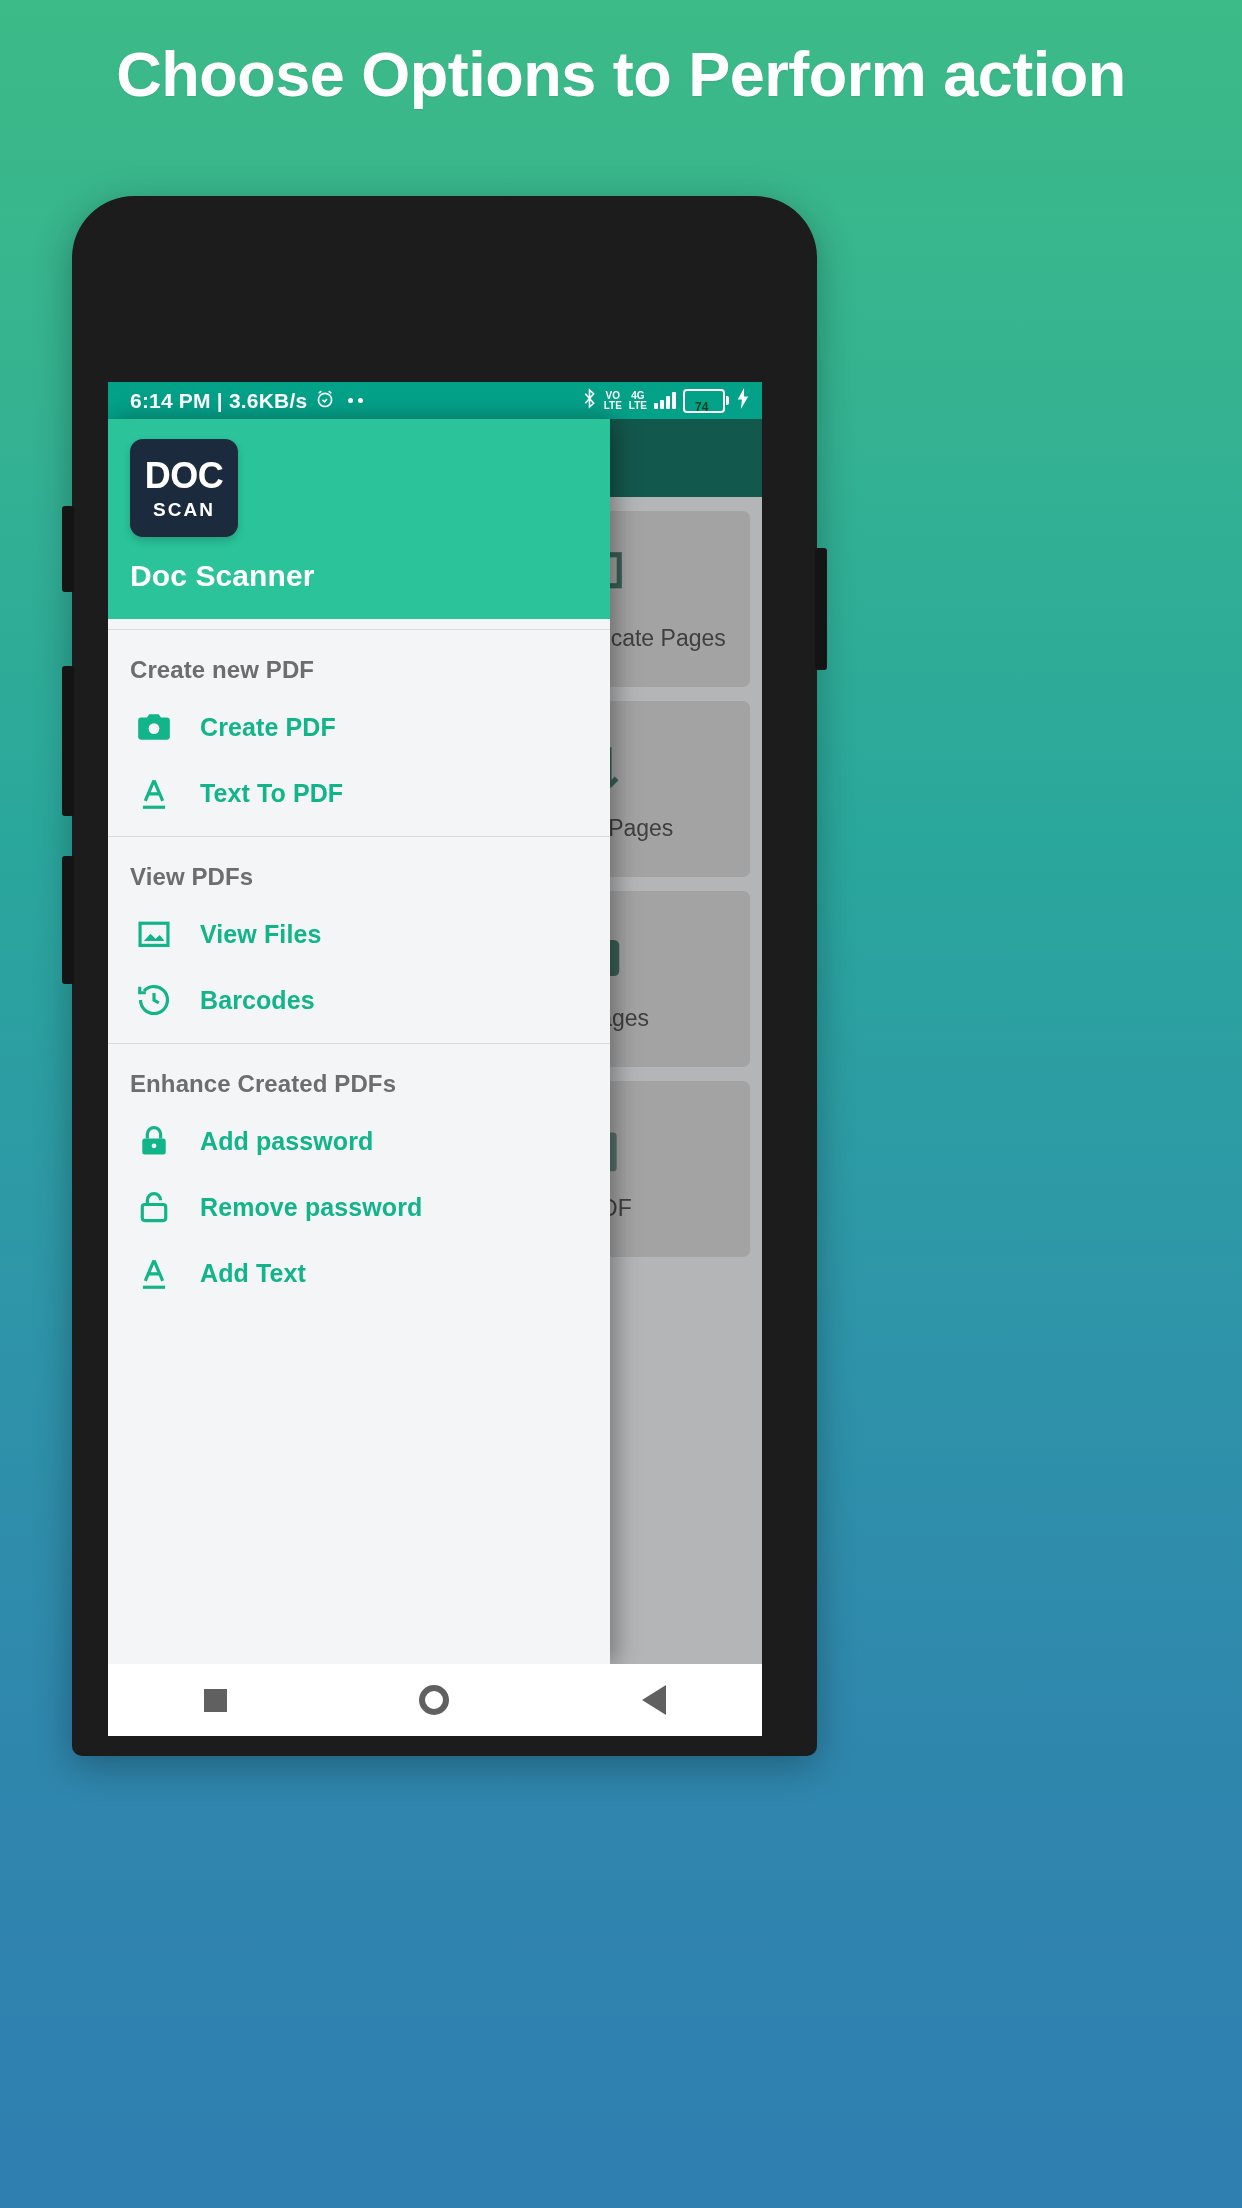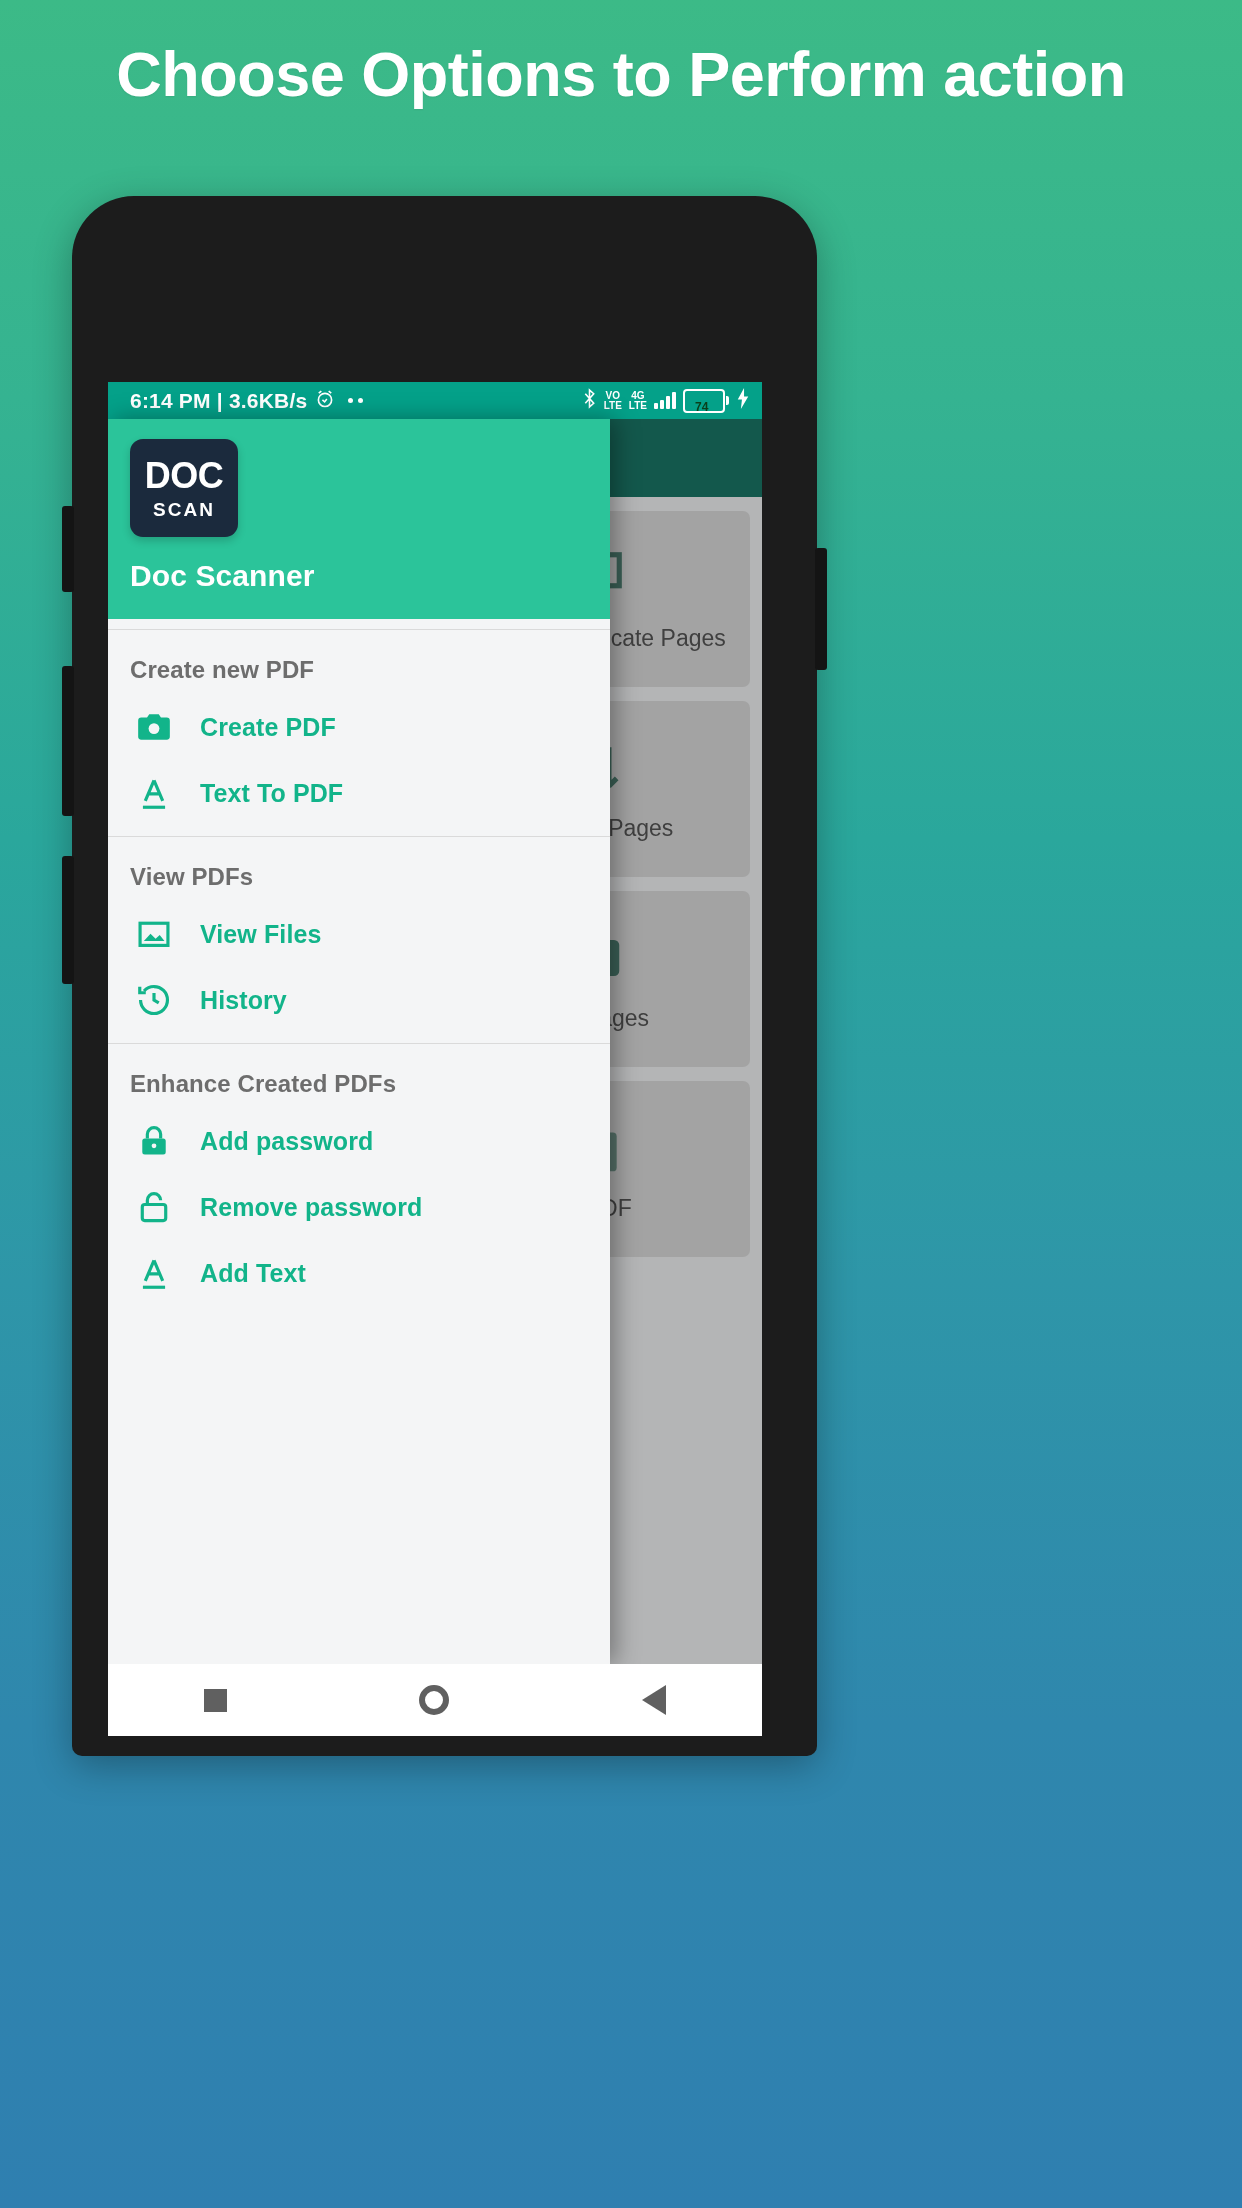--- a/index.html
+++ b/index.html
@@ -314,21 +314,21 @@
           </div>
 
           <div class="row">
             <span class="row-icon">
               <svg width="38" height="38" viewBox="0 0 24 24" fill="none" stroke="#12b48a" stroke-width="2">
                 <path d="M3.5 12a8.5 8.5 0 108.5-8.5 8.4 8.4 0 00-6.3 2.8"></path>
                 <path d="M3 3.6V7.4h3.8"></path>
                   <path d="M12 7.6V12l3 1.8"></path>
               </svg>
             </span>
-            <span class="row-label">History</span>
+            <span class="row-label">Barcodes</span>
           </div>
 
           <div class="divider"></div>
 
           <div class="section">Enhance Created PDFs</div>
 
           <div class="row">
             <span class="row-icon">
               <svg width="38" height="38" viewBox="0 0 24 24" fill="none" stroke="#12b48a" stroke-width="2">
                 <rect x="4.6" y="10.4" width="14.8" height="10.2" rx="1.6" fill="#12b48a" stroke="none"></rect>

